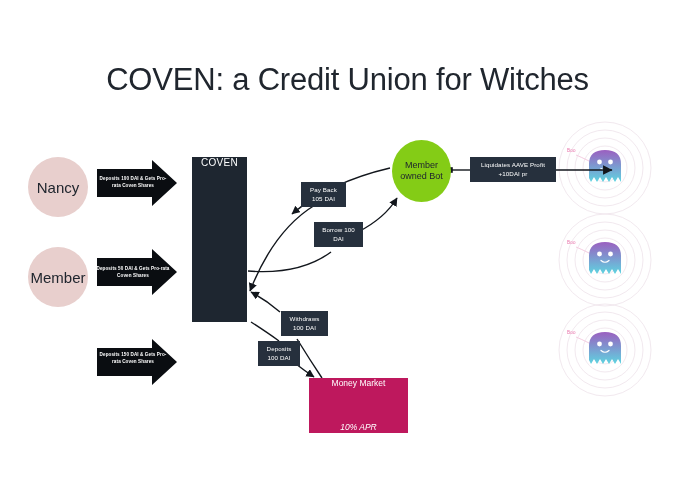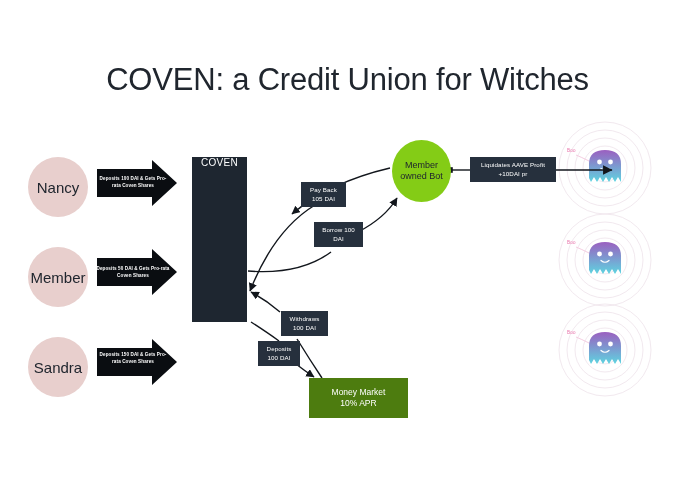--- a/index.html
+++ b/index.html
@@ -116,31 +116,31 @@
     box-sizing: border-box;
     letter-spacing: 0.1px;
   }
 
   
   #money-market {
     position: absolute;
     left: 309px;
     top: 378px;
     width: 99px;
-    height: 40px;
-    background: #4d7c0f;
+    height: 55px;
+    background: #be185d;
     display: flex;
     flex-direction: column;
     align-items: center;
-    justify-content: center;
+    justify-content: space-between;
     color: #ffffff;
     line-height: 1.35;
   }
   #money-market .mm-title { font-size: 8.5px; }
-  #money-market .mm-sub { font-size: 8.5px; }
+  #money-market .mm-sub { font-size: 8.5px; font-style: italic; }
 
   
   .ghost-group {
     position: absolute;
     width: 120px;
     height: 120px;
   }
   .ghost-svg { position: absolute; left: 0; top: 0; }
   .boo-label {
     position: absolute;
@@ -259,23 +259,20 @@
     <line x1="450" y1="170" x2="470" y2="170" stroke="#12161c" stroke-width="1.4" marker-start="url(#sq)"></line>
     <line x1="556" y1="170" x2="612" y2="170" stroke="#12161c" stroke-width="1.6" marker-end="url(#arw)"></line>
   </svg>
 
   <div class="person" style="left:28px; top:157px;">
     <span>Nancy</span>
   </div>
   <div class="person" style="left:28px; top:247px;">
     <span>Member</span>
   </div>
-  <div class="person" style="left:28px; top:337px;">
-    <span>Sandra</span>
-  </div>
 
   <div class="deposit-text" style="left:96px; top:176px;">Deposits 100 DAI &amp; Gets Pro-rata Coven Shares</div>
   <div class="deposit-text" style="left:96px; top:266px;">Deposits 50 DAI &amp; Gets Pro-rata Coven Shares</div>
   <div class="deposit-text" style="left:96px; top:352px;">Deposits 150 DAI &amp; Gets Pro-rata Coven Shares</div>
 
   <div id="coven-bar">
     <span class="lbl">COVEN</span>
   </div>
 
   <div id="bot-circle">

